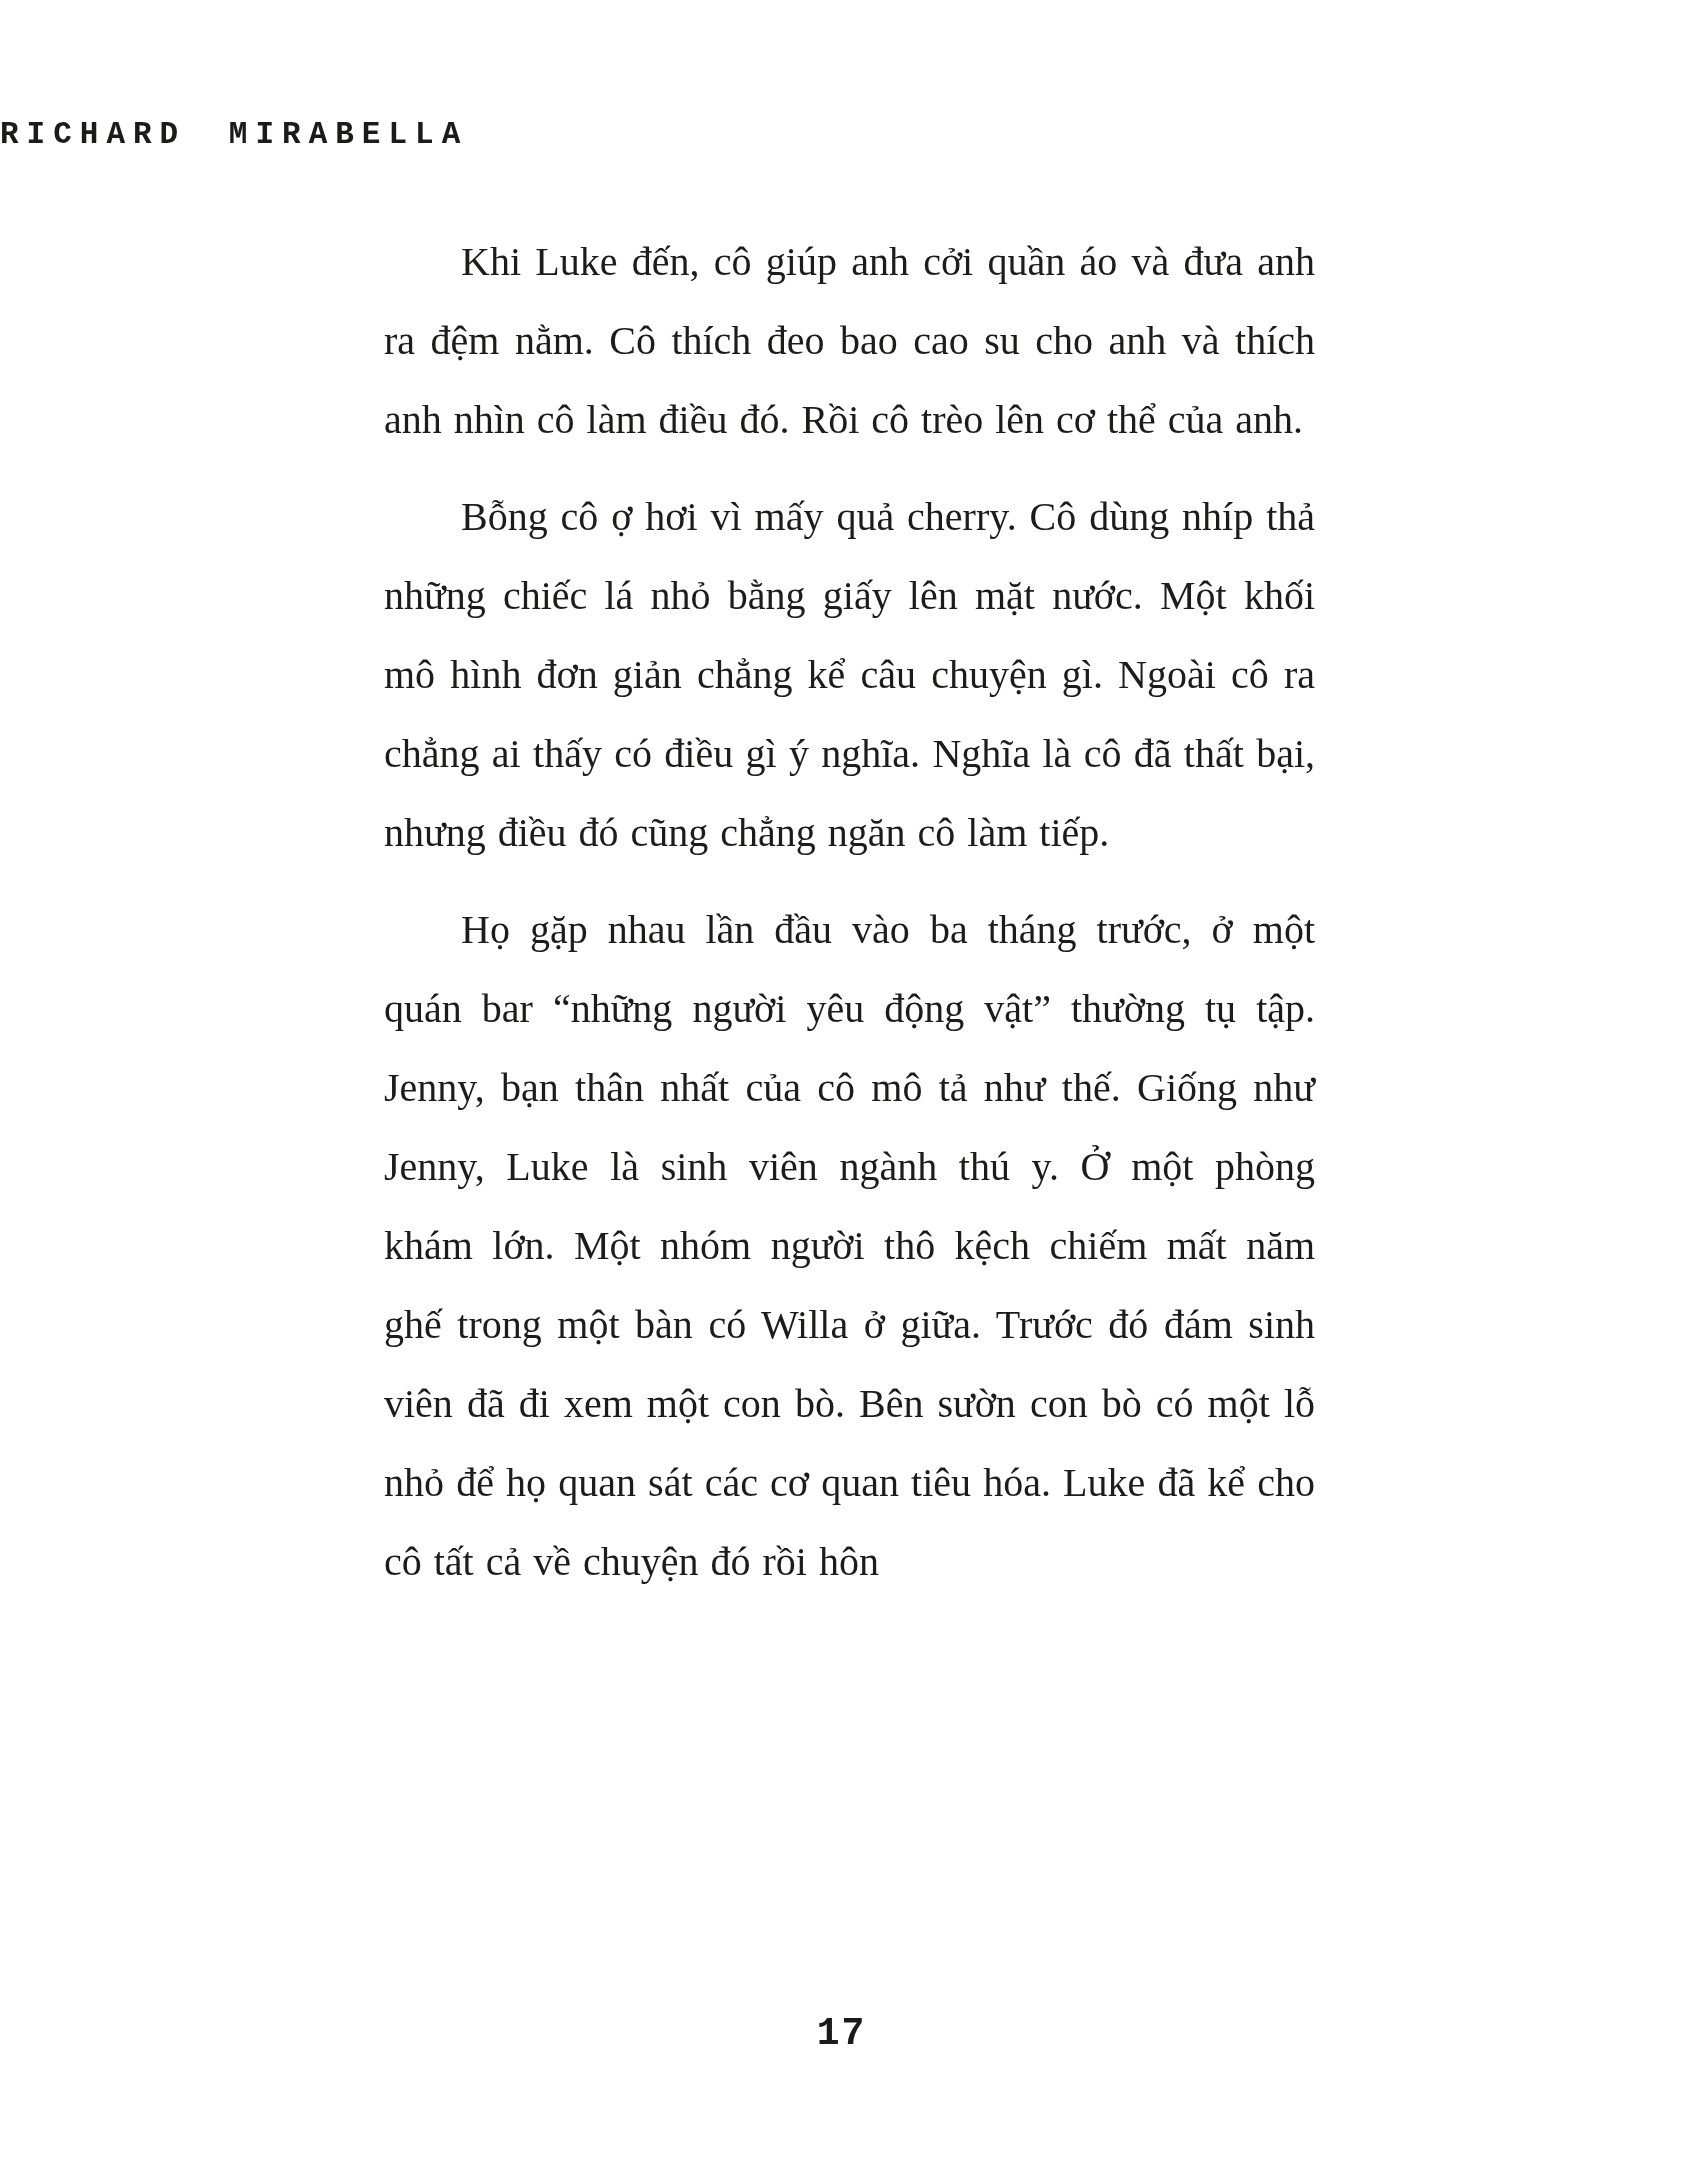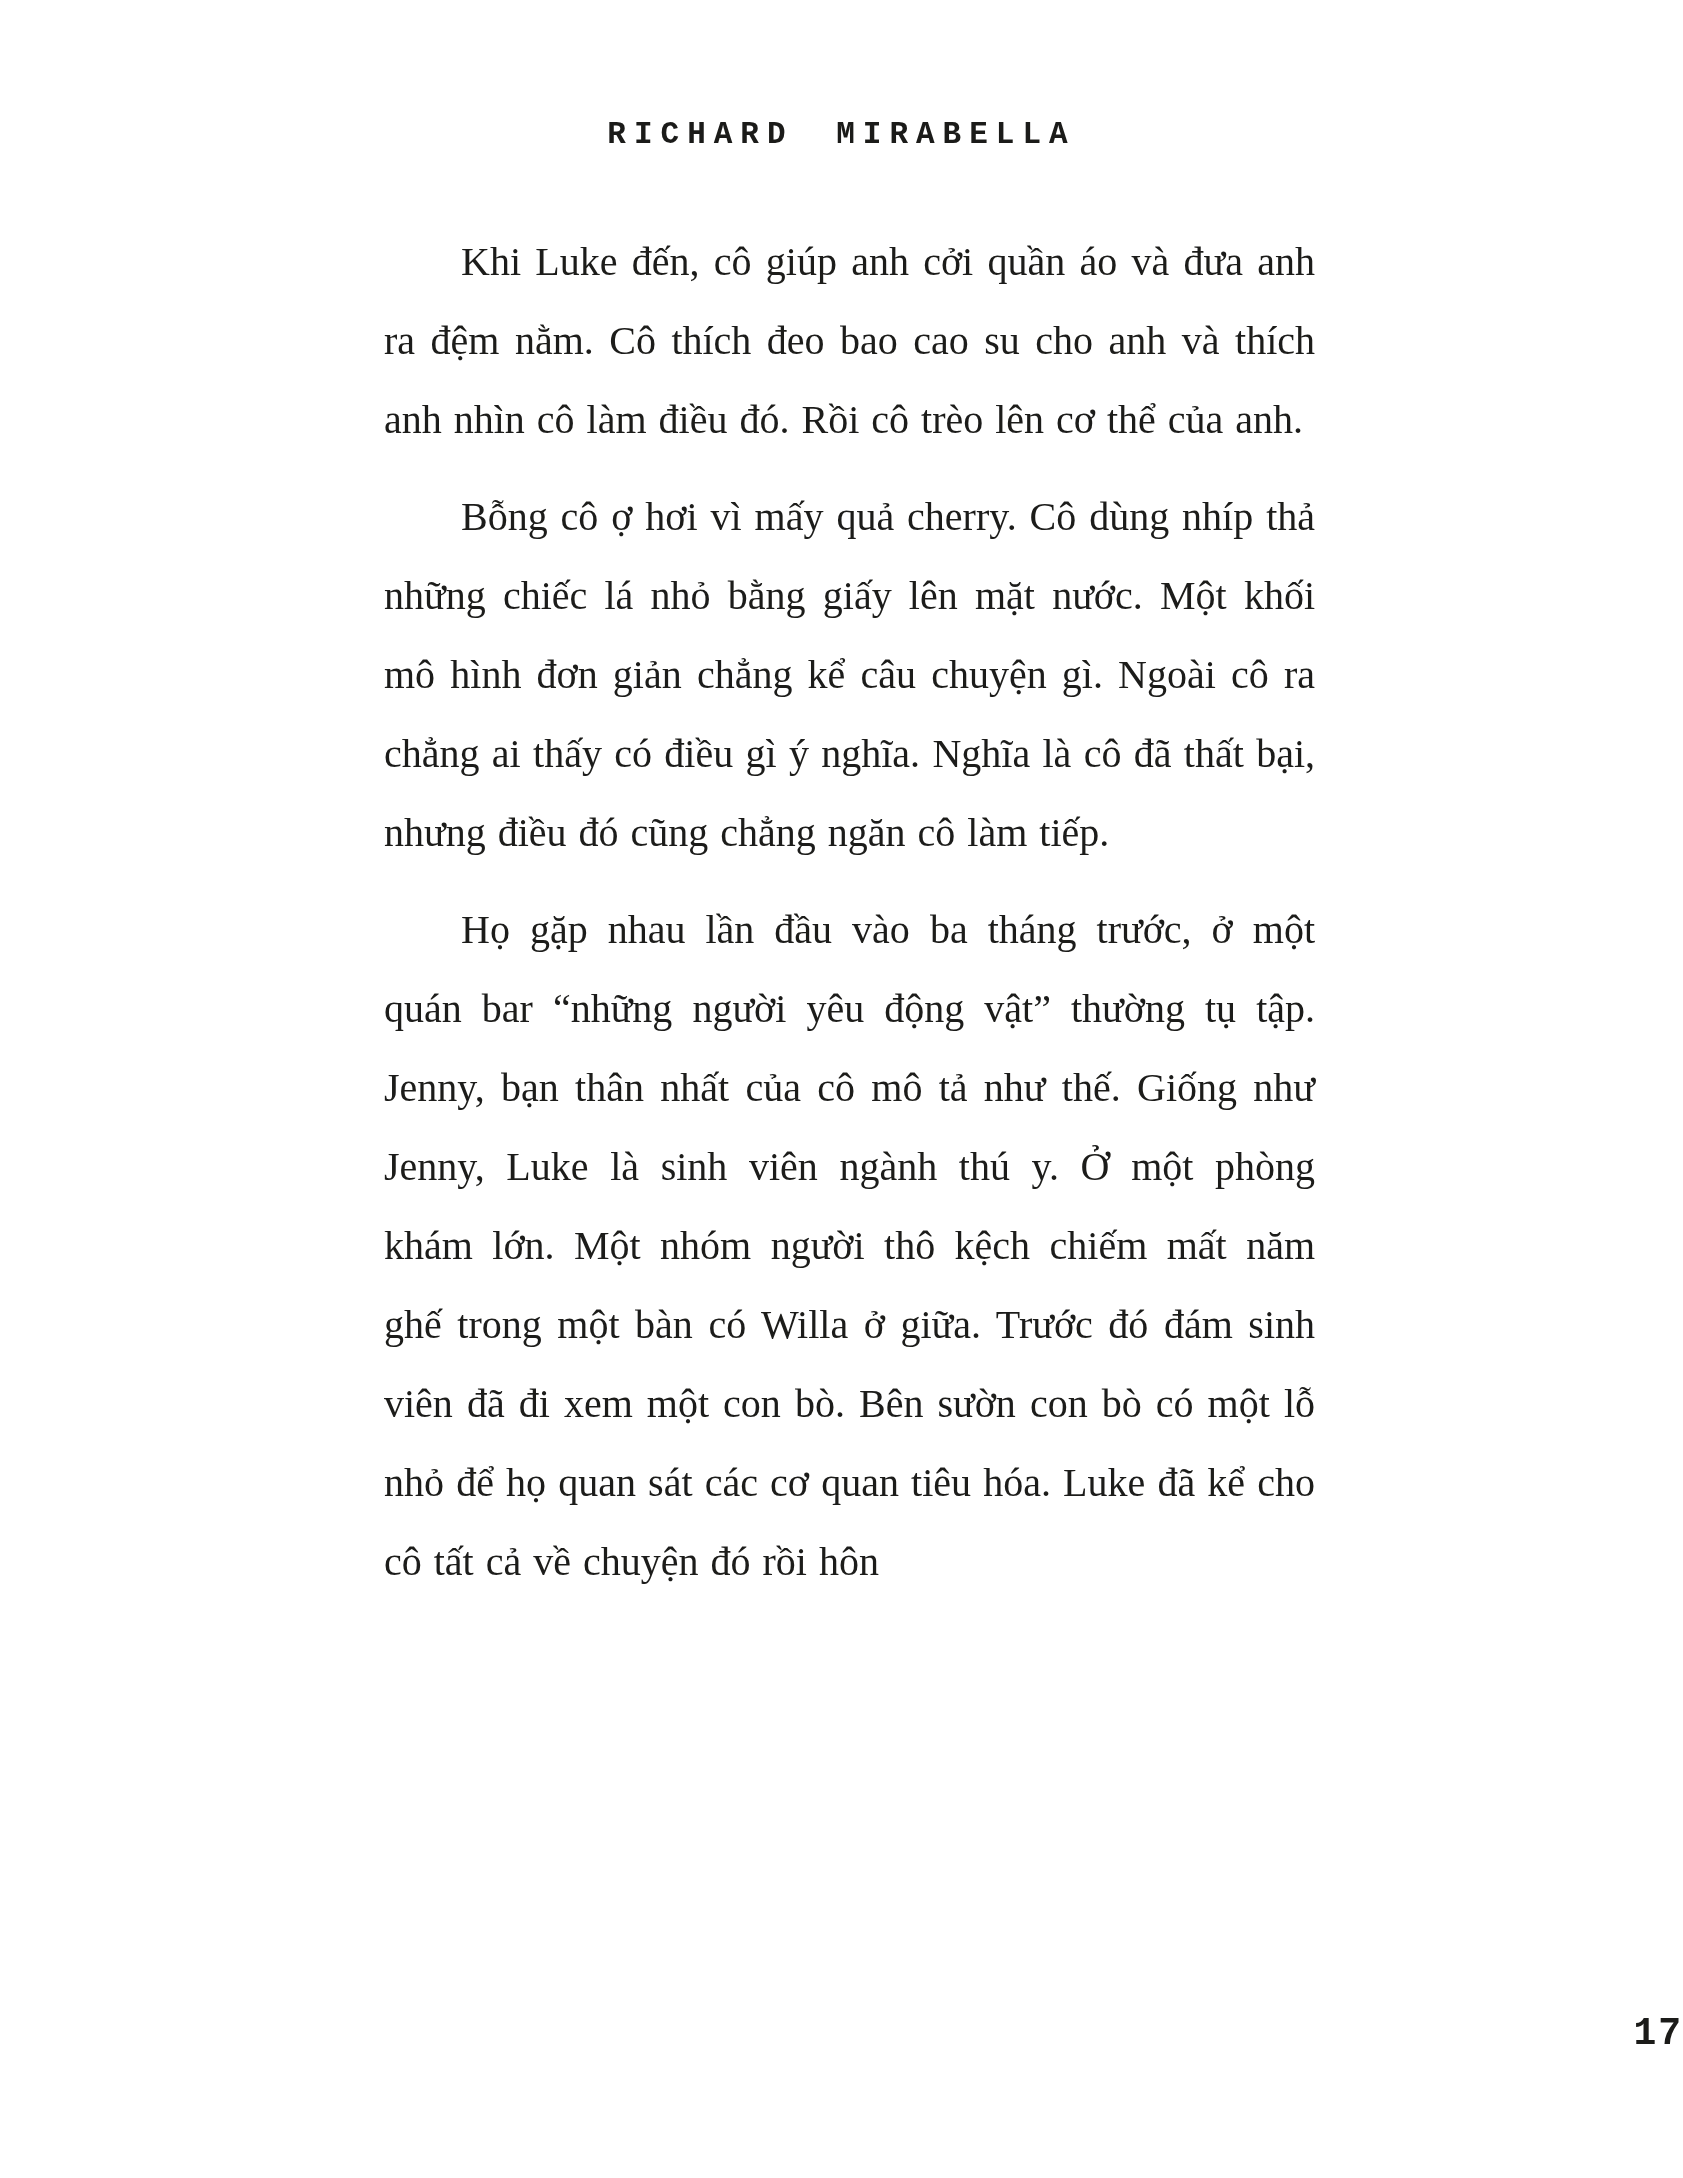--- a/index.html
+++ b/index.html
@@ -10,21 +10,21 @@
     height: 2178px;
     background: #ffffff;
     overflow: hidden;
     font-family: "Liberation Serif", serif;
   }
   .running-header {
     position: absolute;
     top: 117px;
     left: 0;
     width: 100%;
-    text-align: center;
+    text-align: left;
     font-family: "Liberation Mono", "DejaVu Sans Mono", monospace;
     font-weight: bold;
     font-size: 31px;
     letter-spacing: 8px;
     word-spacing: 16px;
     color: #1b1b19;
   }
   .body-text {
     position: absolute;
     left: 384px;
@@ -36,21 +36,21 @@
     color: #1c1c1a;
     word-spacing: 2px;
   }
   .body-text p { margin: 0 0 18px 0; }
   .body-text p.indent { text-indent: 77px; }
   .page-number {
     position: absolute;
     top: 2012px;
     left: 0;
     width: 100%;
-    text-align: right;
+    text-align: center;
     font-family: "Liberation Mono", "DejaVu Sans Mono", monospace;
     font-weight: bold;
     font-size: 38px;
     letter-spacing: 2px;
     color: #1b1b19;
   }
 </style>
 </head>
 <body>
 

